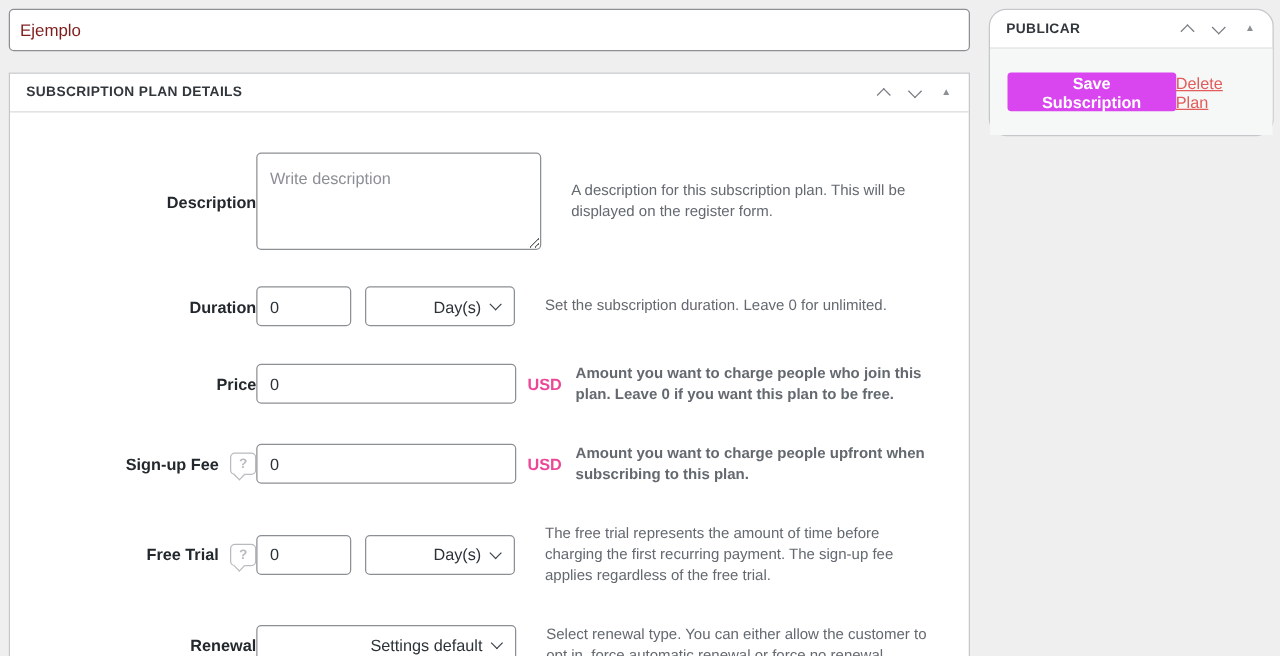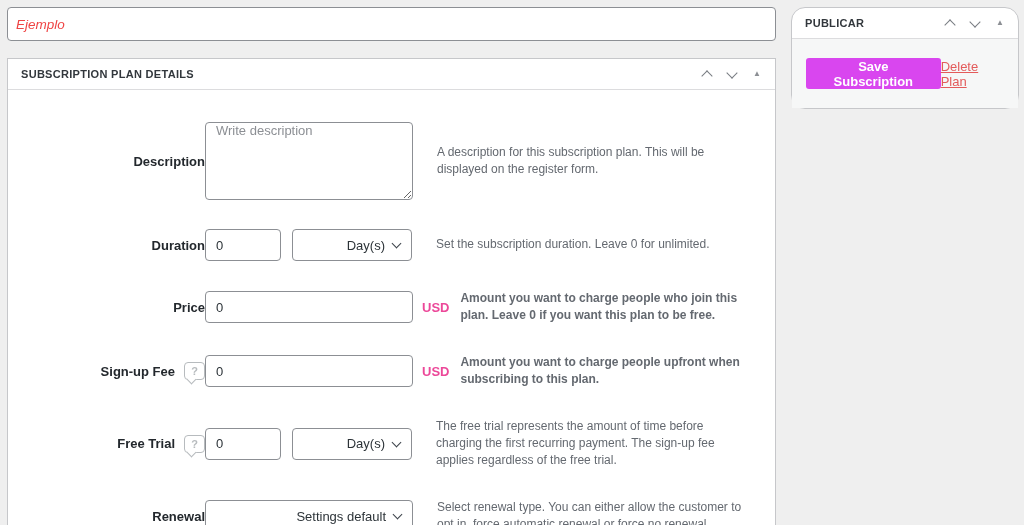--- a/index.html
+++ b/index.html
@@ -19,23 +19,22 @@
     position: absolute;
     left: 7px; top: 7px;
     width: 769px; height: 34px;
     box-sizing: border-box;
     border: 1px solid #8c8f94;
     border-radius: 4px;
     background: #fff;
     padding: 0 8px;
     font-family: "Liberation Sans", sans-serif;
     font-size: 13.5px;
-    color: #ef4444;
+    color: #7f1d1d;
     outline: none;
-    font-style: italic;
   }
 
   
   .postbox {
     position: absolute;
     background: #fff;
     border: 1px solid #c6c7ca;
     box-sizing: border-box;
   }
   .postbox-header {
@@ -130,22 +129,22 @@
     border-radius: 4px;
     background: #fff;
     font-family: "Liberation Sans", sans-serif;
     font-size: 13px;
     color: #2c3338;
   }
   .text-input { height: 32px; padding: 0 10px; outline: none; }
   .text-input.small { width: 76px; }
   .text-input.wide  { width: 208px; }
   .desc-textarea {
-    width: 208px; height: 78px;
-    padding: 0 10px;
+    width: 228px; height: 78px;
+    padding: 12px 10px;
     resize: both;
     outline: none;
   }
   .desc-textarea::placeholder { color: #8c8f94; opacity: 1; }
   .fake-select {
     height: 32px;
     display: inline-flex;
     align-items: center;
     justify-content: flex-end;
     padding: 0 11px 0 10px;

